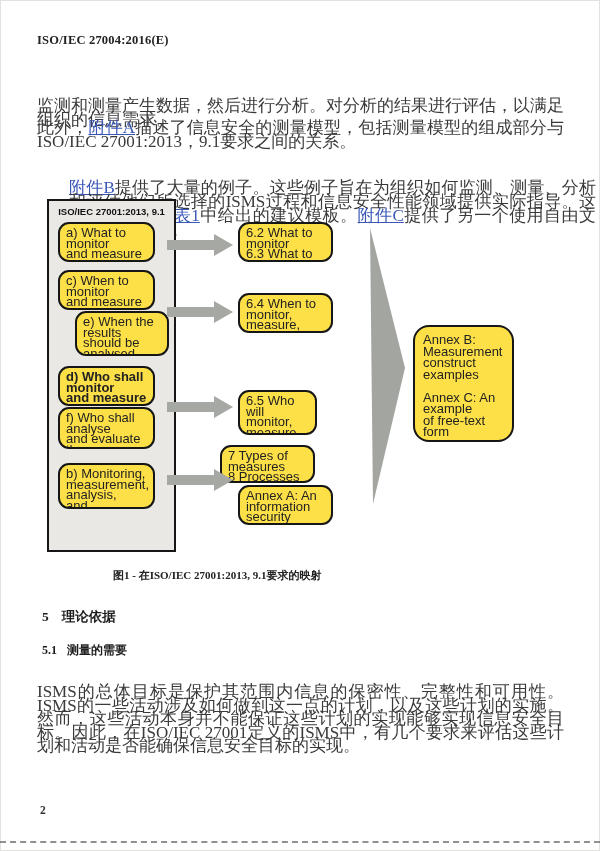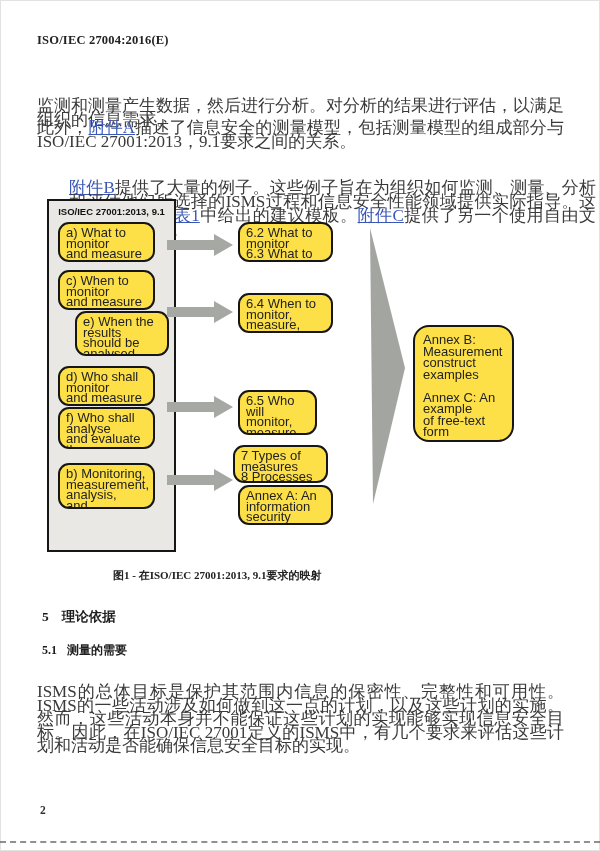--- a/index.html
+++ b/index.html
@@ -66,28 +66,28 @@
   .fbox{
     position:absolute;background:#fde047;border:2px solid #161616;
     border-radius:11px;box-sizing:border-box;
     font-size:13px;line-height:10.5px;color:#222;
     padding:4px 5px 3px 6px;white-space:pre-line;overflow:hidden;
   }
   
   .bx-a{left:11px;top:24px;width:97px;height:40px;}
   .bx-c{left:11px;top:72px;width:97px;height:40px;}
   .bx-e{left:28px;top:113px;width:94px;height:45px;}
-  .bx-d{left:11px;top:168px;width:97px;height:40px;}
+  .bx-d{left:11px;top:168px;width:97px;height:40px;font-weight:bold;}
   .bx-f{left:11px;top:209px;width:97px;height:42px;}
   .bx-b{left:11px;top:265px;width:97px;height:46px;}
   
   .bx-m1{left:191px;top:24px;width:95px;height:40px;}
   .bx-m2{left:191px;top:95px;width:95px;height:40px;}
   .bx-m3{left:191px;top:192px;width:79px;height:45px;}
-  .bx-m4{left:186px;top:247px;width:95px;height:38px;}
+  .bx-m4{left:173px;top:247px;width:95px;height:38px;}
   .bx-m5{left:191px;top:287px;width:95px;height:40px;}
   
   .bx-annex{
     left:366px;top:127px;width:101px;height:117px;border-radius:16px;
     padding:7px 6px 16px 8px;line-height:11.5px;
   }
   .flow-arrow{position:absolute;left:120px;width:66px;height:24px;}
   .ar1{top:35px;} .ar2{top:102px;} .ar3{top:197px;} .ar4{top:270px;}
   .wedge{position:absolute;left:318px;top:28px;width:45px;height:280px;}
 </style>

